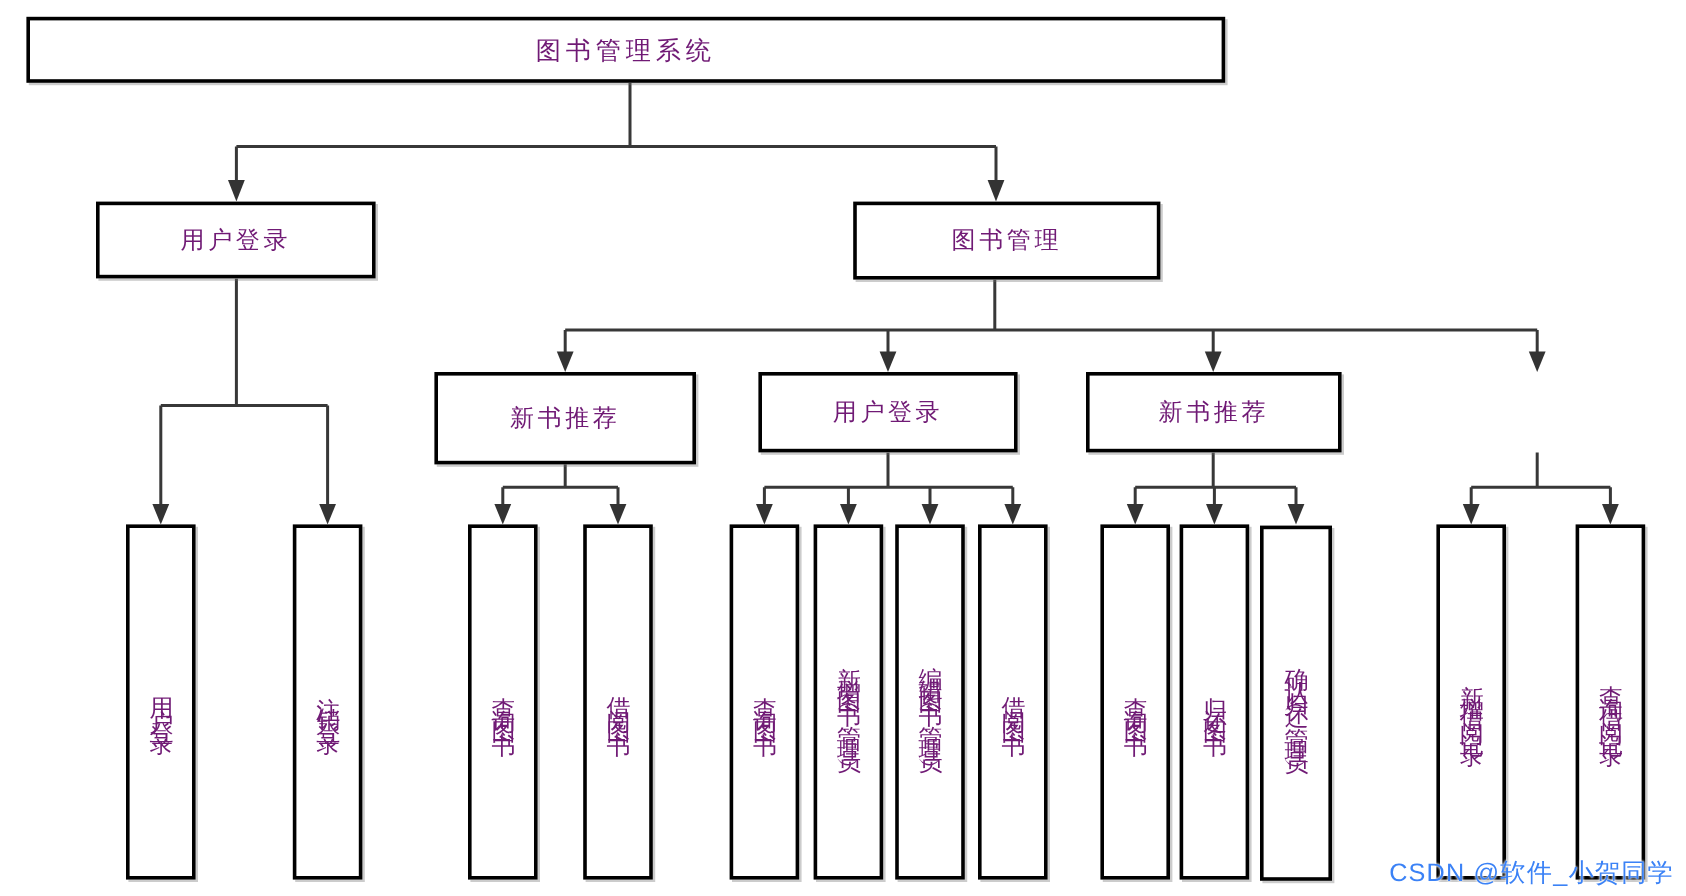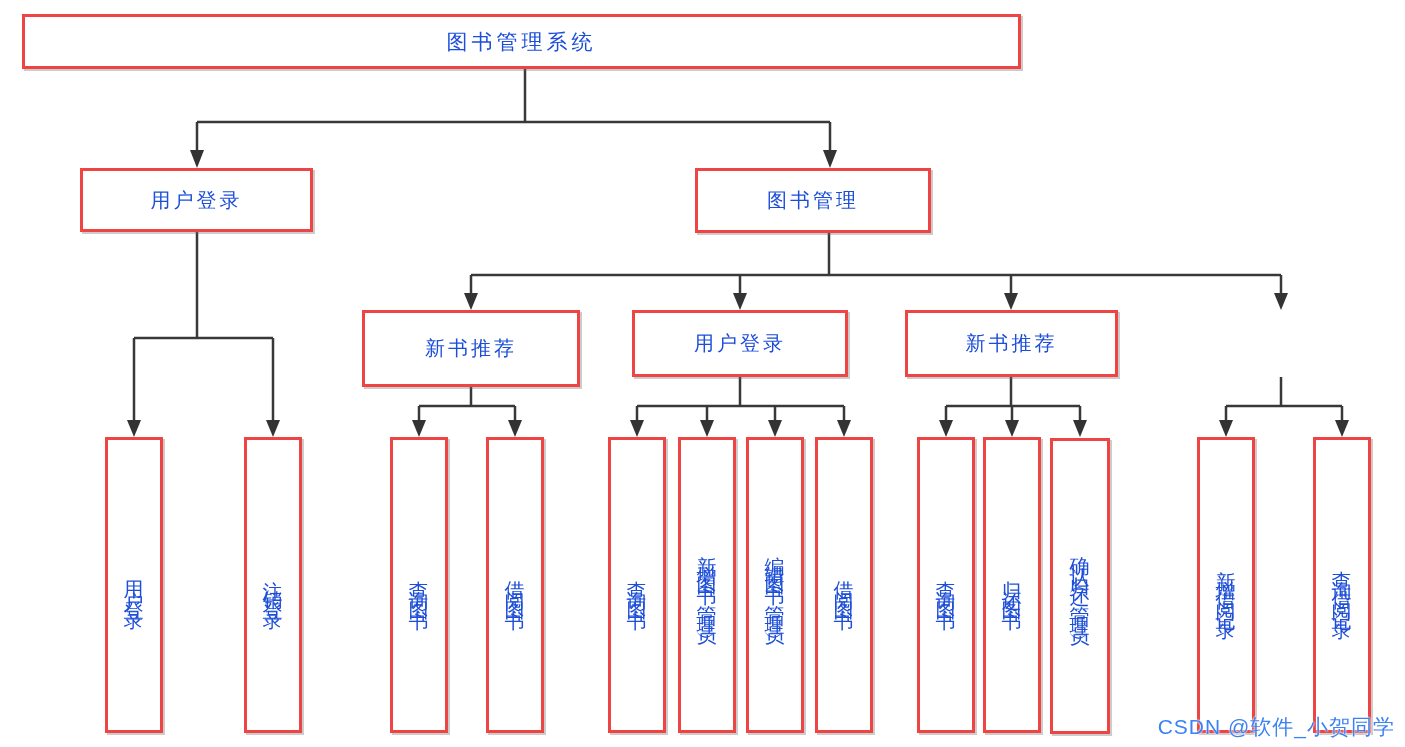--- a/index.html
+++ b/index.html
@@ -8,24 +8,24 @@
     width:1405px;height:747px;
     background:#ffffff;
     font-family:"Liberation Sans","DejaVu Sans",sans-serif;
     overflow:hidden;
   }
   svg.lines{position:absolute;left:0;top:0;pointer-events:none;}
   .node{
     position:absolute;
     box-sizing:border-box;
     background:#ffffff;
-    border:3px solid #ef4444;
+    border:3px solid #000000;
     box-shadow:2px 2px 0 rgba(110,110,110,0.35);
     display:flex;align-items:center;justify-content:center;
-    color:#1d4ed8;
+    color:#701a75;
     font-size:20px;
     letter-spacing:3px;
     white-space:nowrap;
     font-family:Liberation Serif, serif;
   }
   .node.title{font-size:21px;letter-spacing:4px;}
   .leaf{
     writing-mode:vertical-rl;
     text-orientation:mixed;
     font-size:20px;
@@ -85,21 +85,21 @@
       <polygon points="1005,420 1019,420 1012,437"></polygon>
       <polygon points="1073,420 1087,420 1080,437"></polygon>
       <polygon points="1219,420 1233,420 1226,437"></polygon>
       <polygon points="1335,420 1349,420 1342,437"></polygon>
     </g>
   </svg>
 
   <div class="node title" style="left:22px;top:14px;width:999px;height:55px">图书管理系统</div>
 
   <div class="node" style="left:80px;top:168px;width:233px;height:64px">用户登录</div>
-  <div class="node" style="left:695px;top:168px;width:236px;height:65px">图书管理</div>
+  <div class="node" style="left:711px;top:168px;width:256px;height:65px">图书管理</div>
 
   <div class="node" style="left:362px;top:310px;width:218px;height:77px">新书推荐</div>
   <div class="node" style="left:632px;top:310px;width:216px;height:67px">用户登录</div>
   <div class="node" style="left:905px;top:310px;width:213px;height:67px">新书推荐</div>
 
   <div class="node leaf" style="left:105px;top:437px;width:58px;height:296px">用户登录</div>
   <div class="node leaf" style="left:244px;top:437px;width:58px;height:296px">注销登录</div>
 
   <div class="node leaf" style="left:390px;top:437px;width:58px;height:296px">查询图书</div>
   <div class="node leaf" style="left:486px;top:437px;width:58px;height:296px">借阅图书</div>

